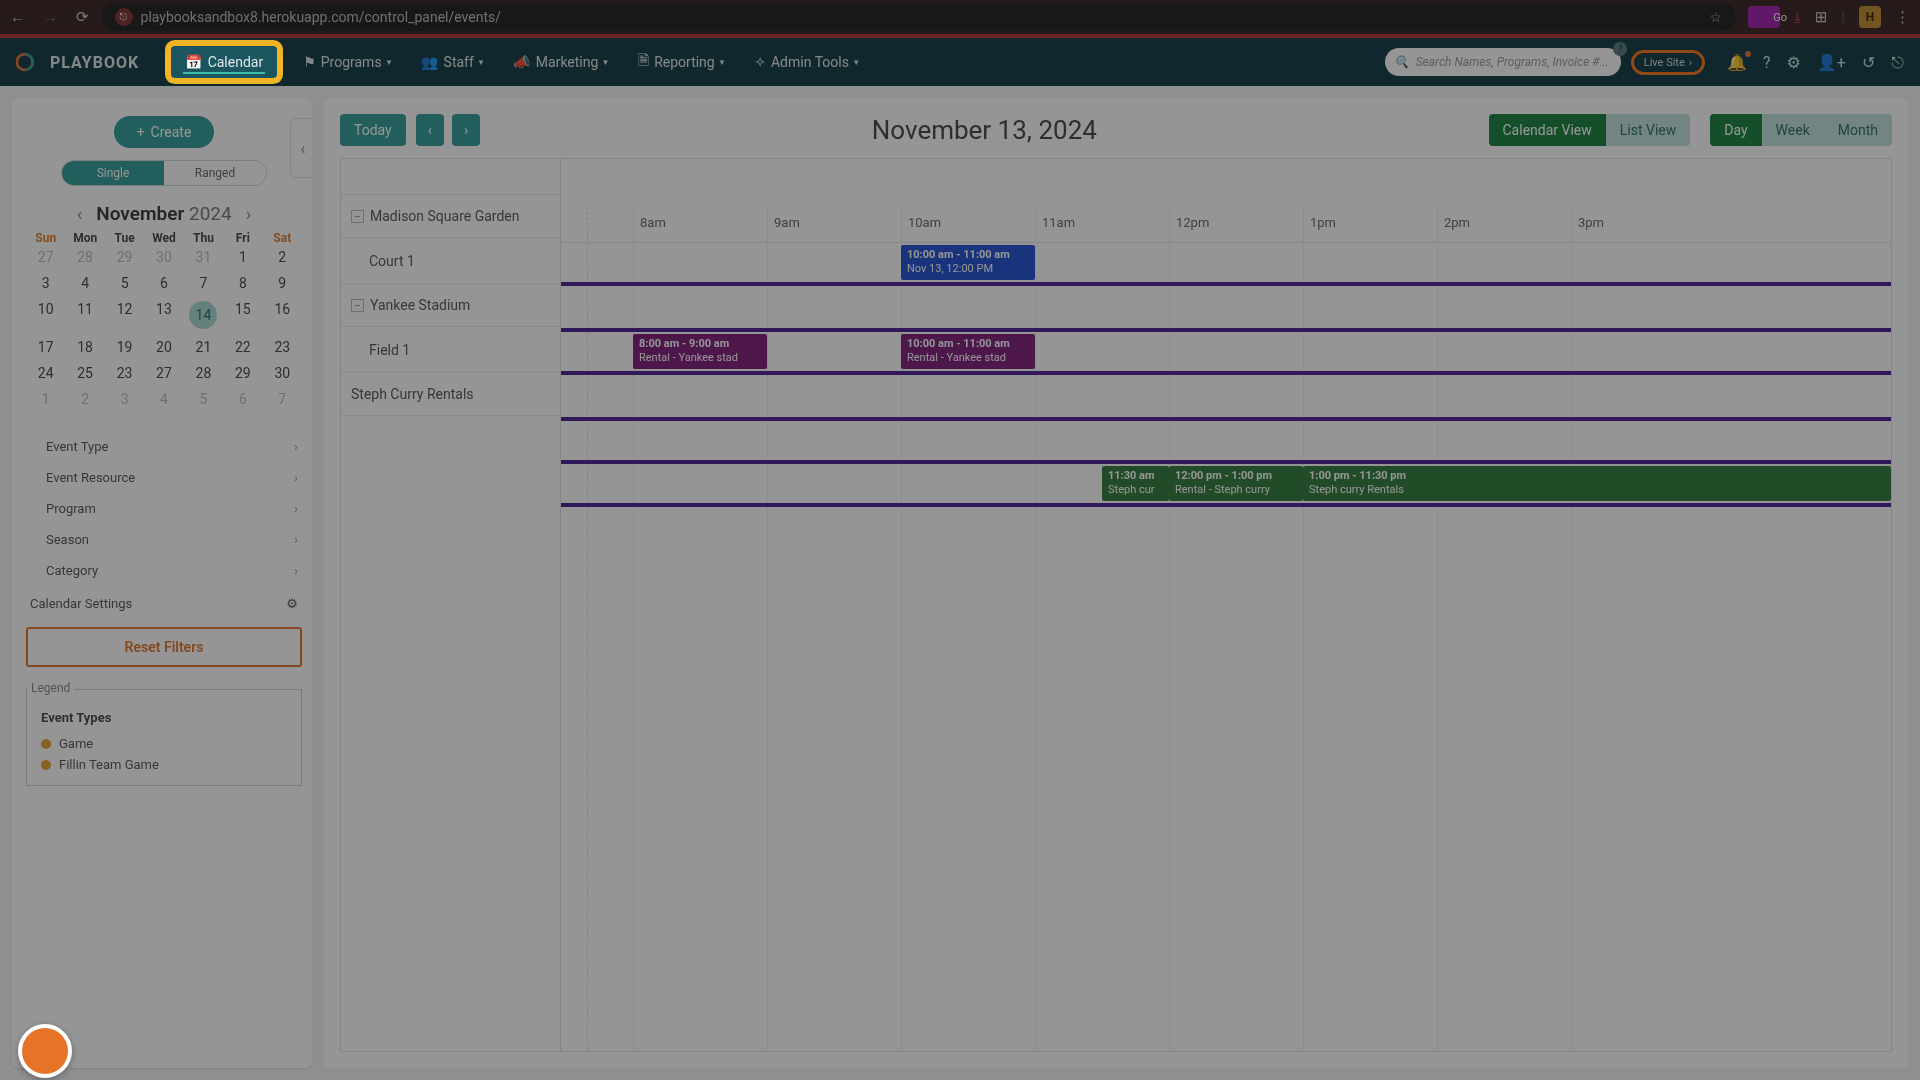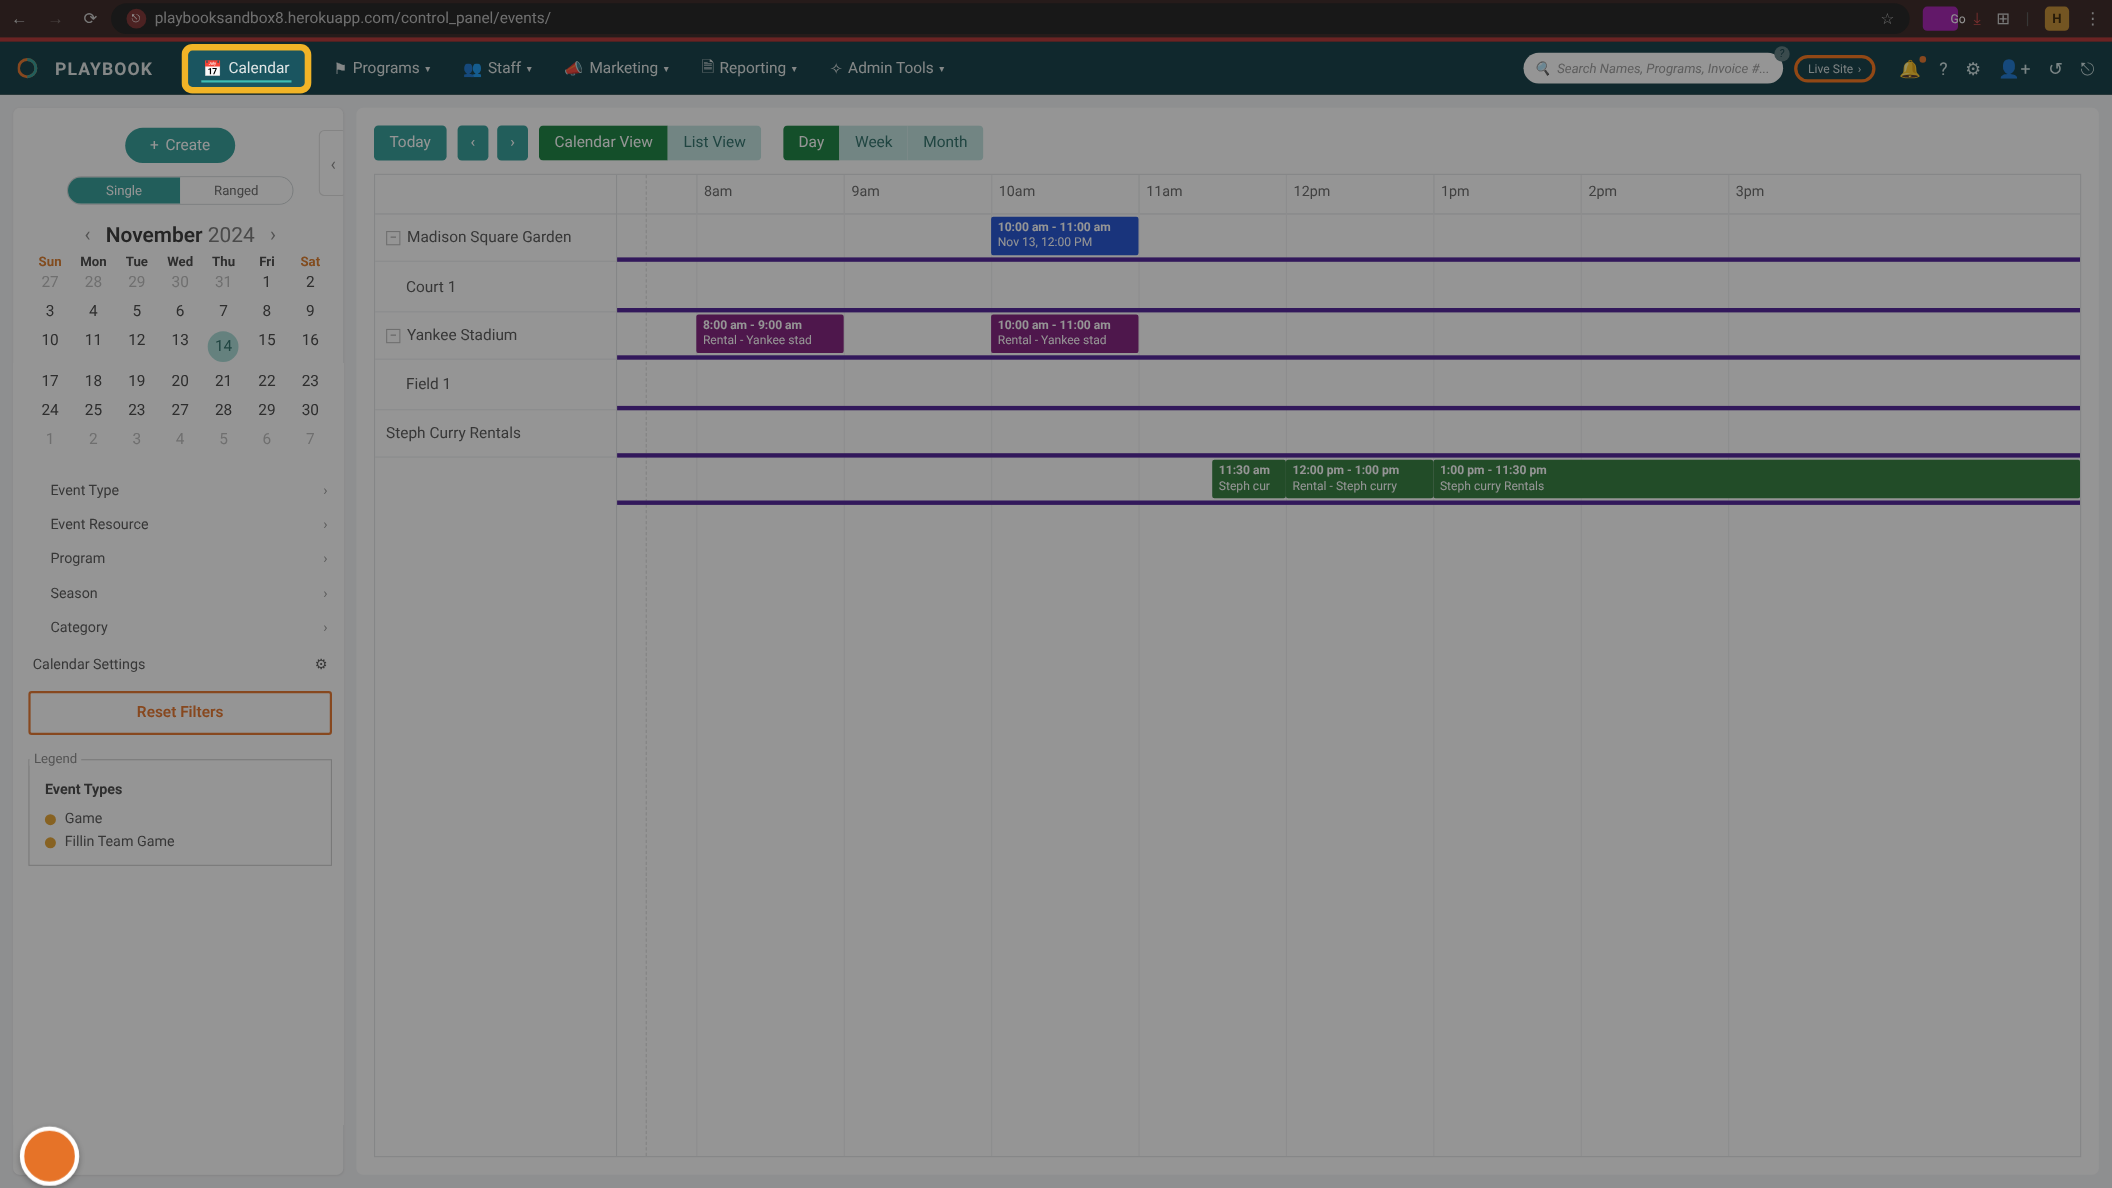--- a/index.html
+++ b/index.html
@@ -89,21 +89,21 @@
   .dwm { display:flex; border-radius:4px; overflow:hidden; margin-left:10px;}
   .dwm div { padding:8px 14px; font-size:14px; cursor:pointer;}
 
   .schedule { flex:1; border:1px solid #e2e4e6; display:flex; overflow:hidden;}
   .res-col { width:220px; border-right:1px solid #e2e4e6;}
   .res-head { height:36px; border-bottom:1px solid #e2e4e6;}
   .res-row { height:43px; border-bottom:1px solid #eceeef; display:flex; align-items:center; padding:0 10px; font-size:14px; color:#555; gap:6px;}
   .res-row.sub { padding-left:28px; height:46px;}
   .expand-icon { font-size:10px; color:#888; border:1px solid #bbb; width:13px; height:13px; display:flex;align-items:center;justify-content:center;}
 
-  .time-grid { flex:1; position:relative; overflow:hidden;}
+  .time-grid { flex:1; position:relative; overflow:hidden;margin-top:48px;}
   .time-head { height:36px; display:flex; border-bottom:1px solid #e2e4e6; font-size:13px; color:#666;}
   .time-head div { flex:0 0 134px; border-left:1px solid #eceeef; padding:8px 6px;}
   .time-head div:first-child { flex:0 0 72px; border-left:none;}
   .body-rows .brow { height:43px; border-bottom:4px solid #4c1d95; position:relative;}
   .body-rows .brow.sub { height:46px;}
   .vgrid { position:absolute; inset:0; display:flex;}
   .vgrid div { flex:0 0 134px; border-left:1px solid #f0f1f2;}
   .vgrid div:first-child { flex:0 0 72px; border-left:none;}
   .dashed { position:absolute; top:0; bottom:0; border-left:1px dashed #ddd; }
 
@@ -318,20 +318,21 @@
     </div>
   </div>
 
   <div class="main">
     <div class="cal-header">
       <div class="pill">Today</div>
       <div class="nav-arrows">
         <div class="pill"><span>‹</span></div>
         <div class="pill"><span>›</span></div>
       </div>
+      <div class="date-title">November 13, 2024</div>
       <div class="view-group">
         <div class="vg-act">Calendar View</div>
         <div class="vg-ina">List View</div>
       </div>
       <div class="dwm">
         <div class="vg-act">Day</div>
         <div class="vg-ina">Week</div>
         <div class="vg-ina">Month</div>
       </div>
     </div>

